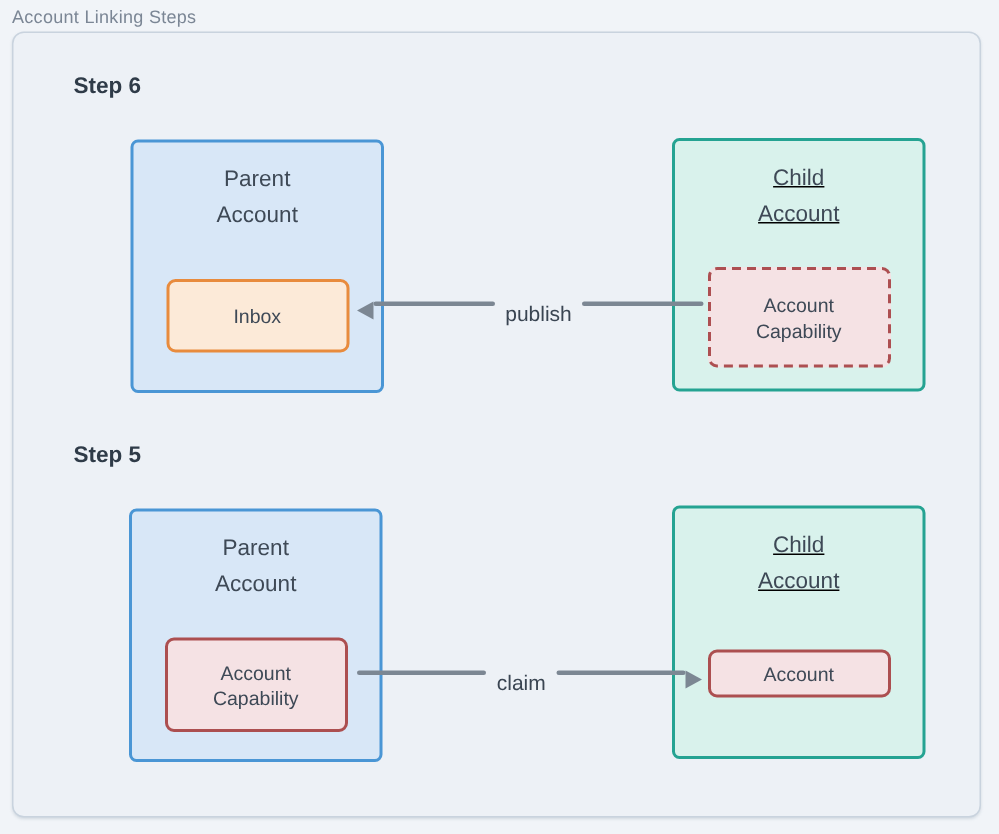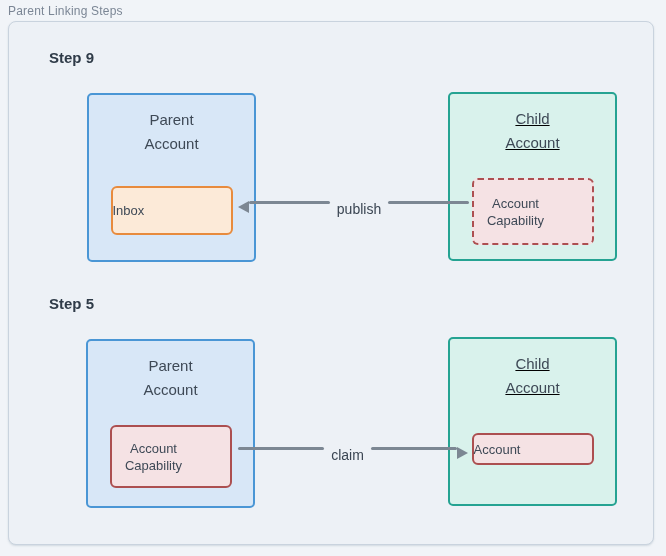--- a/index.html
+++ b/index.html
@@ -48,21 +48,21 @@
     width: 90px;
     text-align: center;
     font-size: 15px; line-height: 24px; color: #3e4956;
   }
   .inner-box {
     position: absolute;
     left: 50%; transform: translateX(-50%);
     width: 122px;
     border-radius: 6px;
     border: 2px solid;
-    display: flex; align-items: center; 
+    display: flex; align-items: center; justify-content: center;
     text-align: center;
   }
   .inner-label {
     font-size: 13px; line-height: 17px; color: #3e4956;
     max-width: 84px;
   }
   .inbox-box   { top: 91px; height: 49px; background: #fcead8; border-color: #e88b3d; }
   .cap-dashed  { top: 84px; height: 67px; background: #f5e2e4; border: 2px dashed #ad4f51; }
   .cap-solid   { top: 84px; height: 63px; background: #f5e2e4; border-color: #ac4f50; }
   .account-inner { top: 94px; height: 32px; background: #f5e2e4; border-color: #ac4f50; }
@@ -88,25 +88,25 @@
   .arrow-head-right {
     width: 0; height: 0;
     border-top: 6px solid transparent;
     border-bottom: 6px solid transparent;
     border-left: 11px solid #7c8793;
   }
 </style>
 </head>
 <body>
 
-<div class="diagram-title">Parent Linking Steps</div>
+<div class="diagram-title">Account Linking Steps</div>
 
 <div class="panel">
 
-  <div class="step-label step1-label">Step 9</div>
+  <div class="step-label step1-label">Step 6</div>
 
   <div class="account-outer parent-box parent1">
     <div class="outer-title">Parent Account</div>
     <div class="inner-box inbox-box">
       <span class="inner-label">Inbox</span>
     </div>
   </div>
 
   <div class="account-outer child-box child1">
     <div class="outer-title">Child Account</div>

